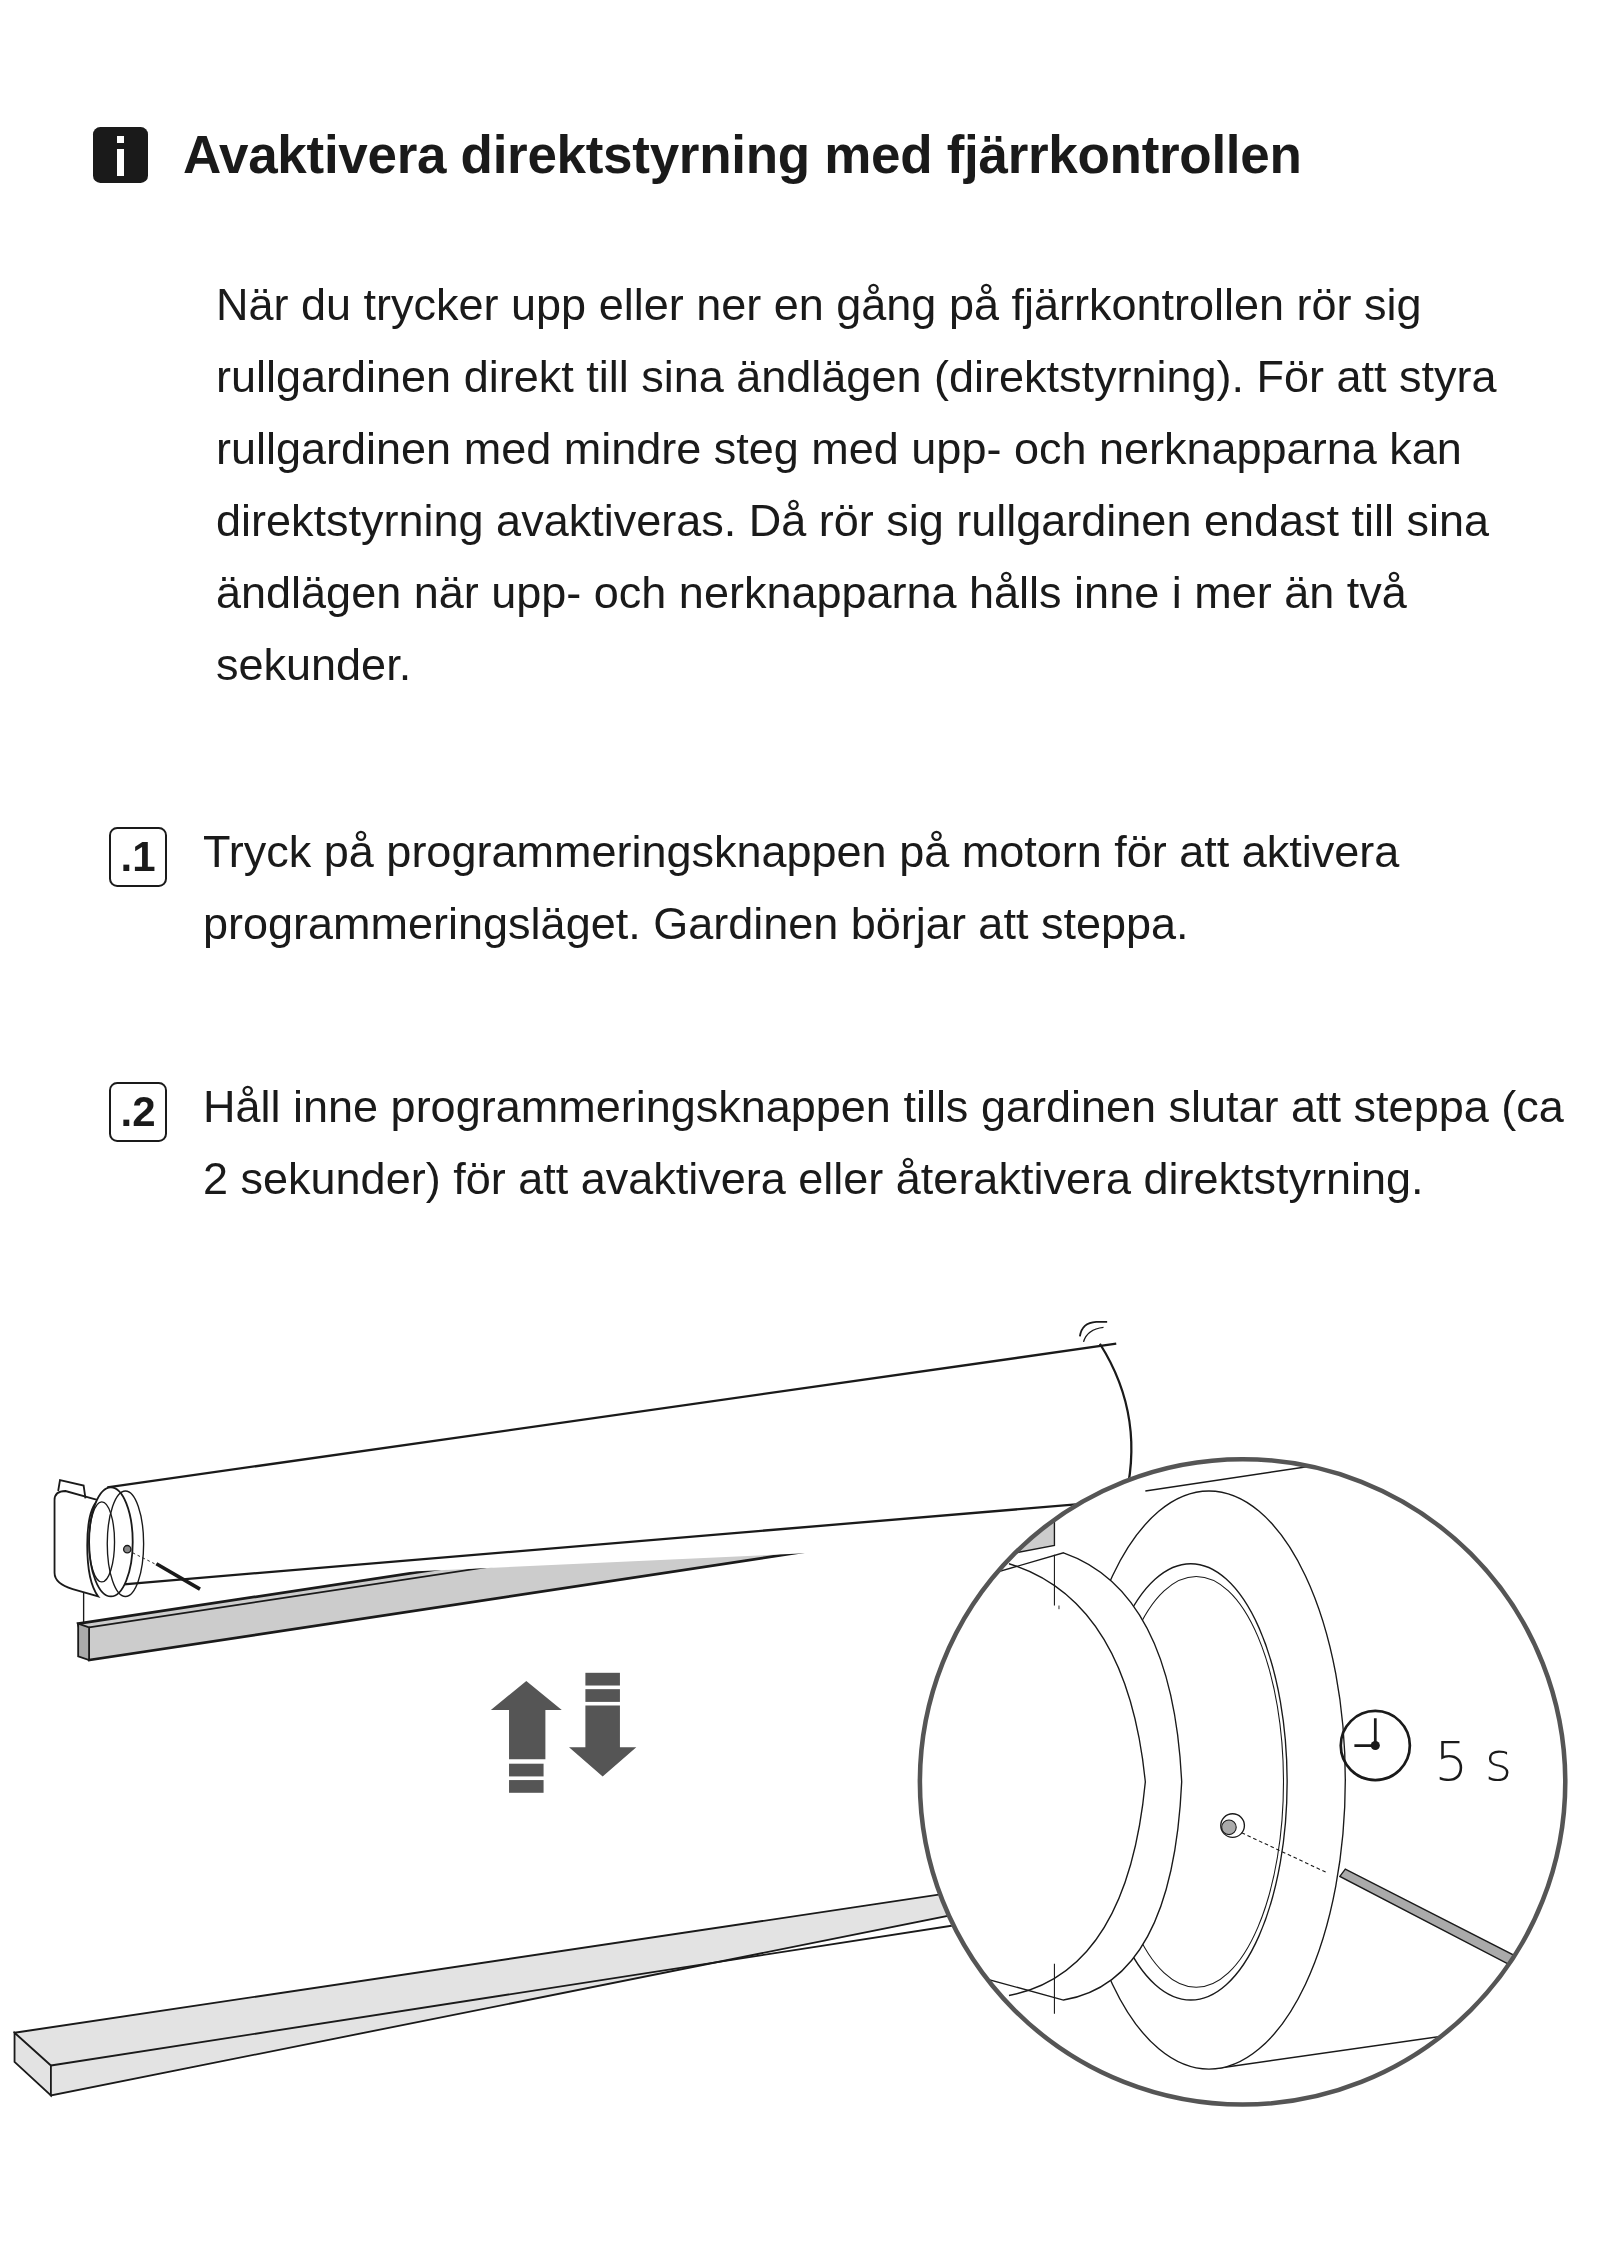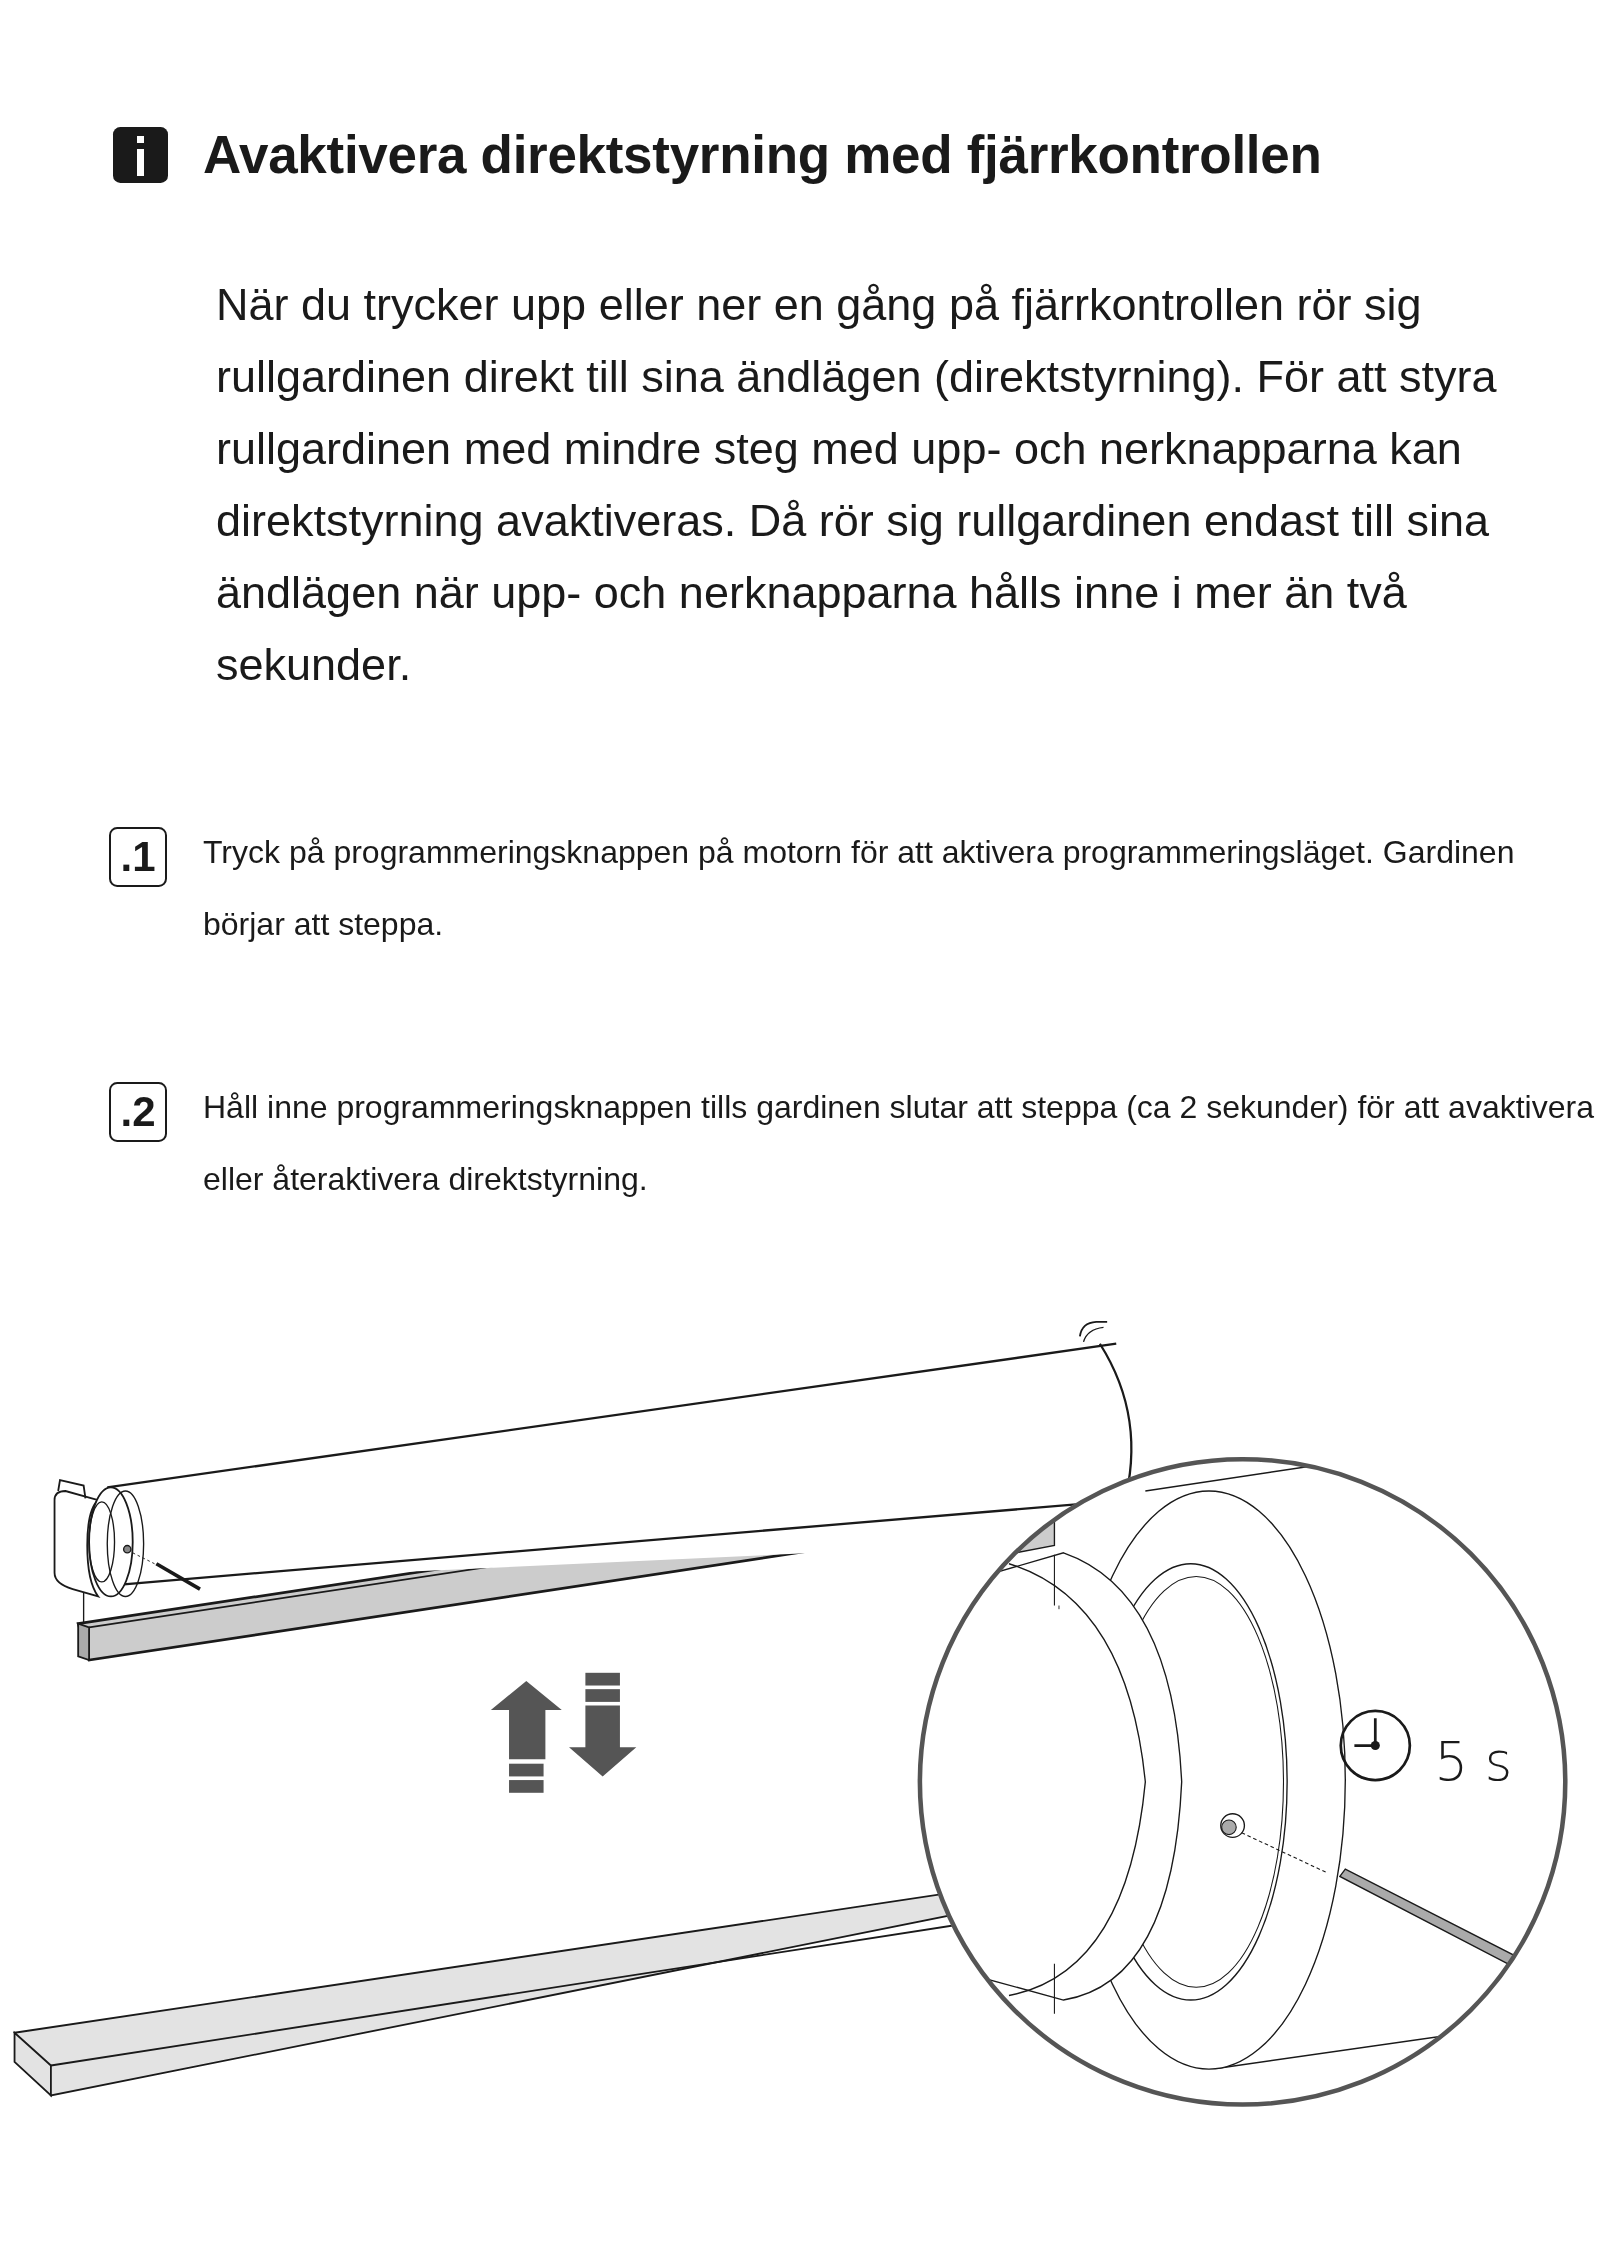--- a/index.html
+++ b/index.html
@@ -1,28 +1,28 @@
 <!DOCTYPE html>
 <html style="font-size:14.5px"><head>
 <meta charset="utf-8">
 <style>
   html, body { margin:0; padding:0; background:#ffffff; }
   body { width:1618px; height:2263px; position:relative; overflow:hidden;
          font-family:"Liberation Sans", sans-serif; color:#1a1a1a; }
-  .heading { position:absolute; left:113px; top:127px; display:flex; align-items:center; }
+  .heading { position:absolute; left:93px; top:127px; display:flex; align-items:center; }
   .info-icon { width:55px; height:56px; background:#1a1a1a; border-radius:7.3px;
                position:relative; margin-right:35px; }
   .info-icon::before { content:""; position:absolute; left:23.6px; top:9px; width:7.3px; height:7.3px; background:#fff; }
   .info-icon::after { content:""; position:absolute; left:23.6px; top:22px; width:7.3px; height:27px; background:#fff; }
   .heading h1 { margin:0; font-size:53px; font-weight:bold; letter-spacing:-0.3px; line-height:56px; }
   .para { position:absolute; left:216px; top:269px; width:1382px; font-size:45px; line-height:72px; margin:0; }
   .step { position:absolute; left:109px; width:1491px; display:flex; }
   .step-num { width:58px; height:60px; border:2.7px solid #1a1a1a; border-radius:8.2px; box-sizing:border-box;
               font-weight:bold; font-size:42px; line-height:55px; text-align:center; margin-top:11px; flex:none; }
-  .step-text { margin:0 0 0 36px; font-size:32px; line-height:72px; }
+  .step-text { margin:0 0 0 36px; font-size:45px; line-height:72px; }
   #step1 { top:816px; }
   #step2 { top:1071px; }
   svg.illus { position:absolute; left:0; top:0; }
 </style>
 </head>
 <body>
 
 <div class="heading">
   <div class="info-icon"></div>
   <h1>Avaktivera direktstyrning med fjärrkontrollen</h1>

